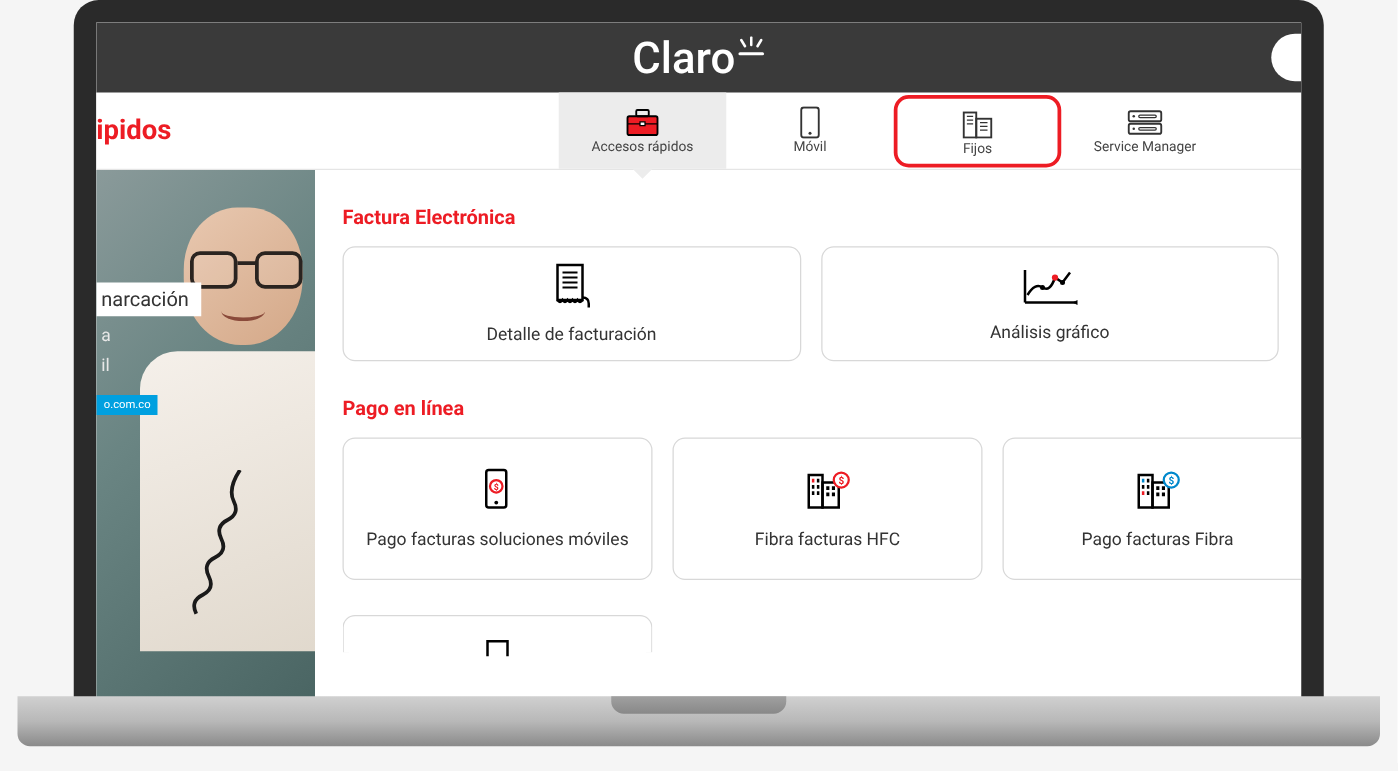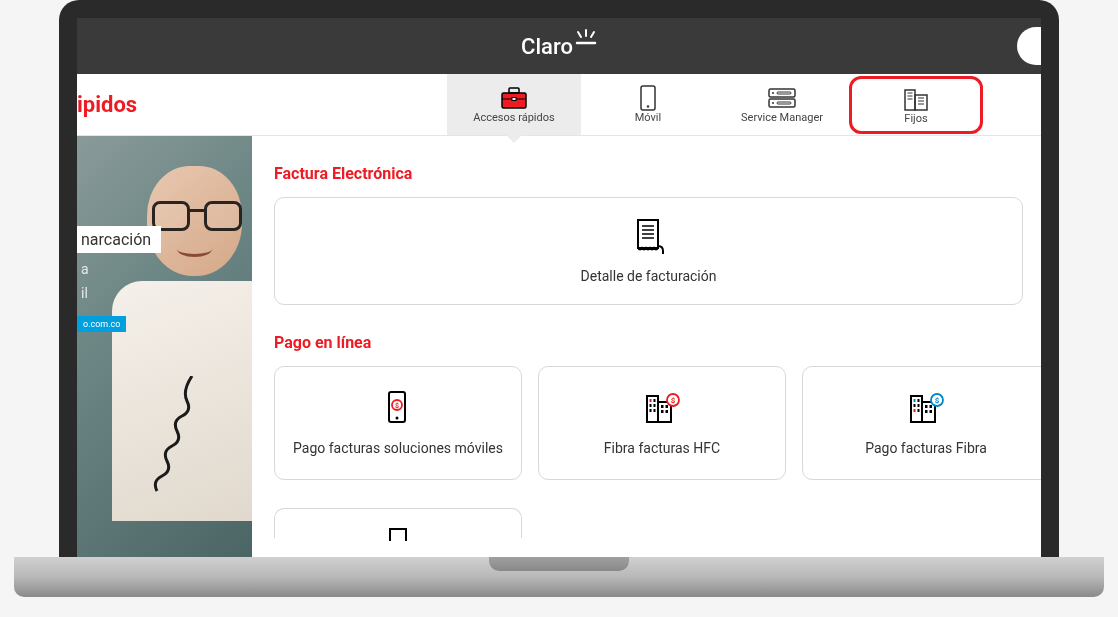--- a/index.html
+++ b/index.html
@@ -54,21 +54,21 @@
       height: 56px;
       display: flex;
       align-items: center;
       justify-content: center;
       position: relative;
     }
     .logo {
       display: flex;
       align-items: center;
       color: #fff;
-      font-size: 22px;
+      font-size: 35px;
       font-weight: 500;
     }
     .logo-spark {
       display: inline-flex;
       margin-left: 2px;
       position: relative;
       top: -8px;
     }
     .avatar-placeholder {
       position: absolute;
@@ -279,21 +279,21 @@
       flex-direction: column;
       align-items: center;
       justify-content: center;
       padding: 20px 10px;
       cursor: pointer;
       background: #fff;
     }
     .card.wide {
       flex: 1;
       min-width: 260px;
-      height: 108px;
+      height: 92px;
     }
     .card.three {
       width: 248px;
       height: 114px;
       flex-shrink: 0;
     }
     .card-icon {
       height: 38px;
       display: flex;
       align-items: center;
@@ -365,48 +365,48 @@
         <div class="nav-tab">
           <div class="nav-tab-icon">
             <svg width="16" height="26" viewBox="0 0 16 26">
               <rect x="1" y="1" width="14" height="24" rx="2" fill="none" stroke="#333" stroke-width="1.5"></rect>
               <circle cx="8" cy="21.5" r="1.2" fill="#333"></circle>
             </svg>
           </div>
           <div class="nav-tab-label">Móvil</div>
         </div>
 
-        <div class="nav-tab">
-          <div class="nav-tab-icon">
-            <svg width="30" height="22" viewBox="0 0 30 22">
-              <rect x="2" y="2" width="26" height="8" rx="1.5" fill="none" stroke="#333" stroke-width="1.5"></rect>
-              <rect x="2" y="12" width="26" height="8" rx="1.5" fill="none" stroke="#333" stroke-width="1.5"></rect>
-              <circle cx="6" cy="6" r="1" fill="#333"></circle>
-              <rect x="10" y="5" width="14" height="2" rx="1" fill="none" stroke="#333" stroke-width="1"></rect>
-              <circle cx="6" cy="16" r="1" fill="#333"></circle>
-              <rect x="10" y="15" width="14" height="2" rx="1" fill="none" stroke="#333" stroke-width="1"></rect>
-            </svg>
-          </div>
-          <div class="nav-tab-label">Service Manager</div>
-        </div>
-
         <div class="nav-tab highlighted">
           <div class="nav-tab-icon">
             <svg width="26" height="24" viewBox="0 0 26 24">
               <rect x="2" y="3" width="10" height="20" fill="none" stroke="#333" stroke-width="1.5"></rect>
               <rect x="12" y="8" width="12" height="15" fill="none" stroke="#333" stroke-width="1.5"></rect>
               <line x1="4.5" y1="6" x2="9.5" y2="6" stroke="#333" stroke-width="1"></line>
               <line x1="4.5" y1="9" x2="9.5" y2="9" stroke="#333" stroke-width="1"></line>
               <line x1="4.5" y1="12" x2="9.5" y2="12" stroke="#333" stroke-width="1"></line>
               <line x1="15" y1="11" x2="21" y2="11" stroke="#333" stroke-width="1"></line>
               <line x1="15" y1="14" x2="21" y2="14" stroke="#333" stroke-width="1"></line>
               <line x1="15" y1="17" x2="21" y2="17" stroke="#333" stroke-width="1"></line>
             </svg>
           </div>
           <div class="nav-tab-label">Fijos</div>
+        </div>
+
+        <div class="nav-tab">
+          <div class="nav-tab-icon">
+            <svg width="30" height="22" viewBox="0 0 30 22">
+              <rect x="2" y="2" width="26" height="8" rx="1.5" fill="none" stroke="#333" stroke-width="1.5"></rect>
+              <rect x="2" y="12" width="26" height="8" rx="1.5" fill="none" stroke="#333" stroke-width="1.5"></rect>
+              <circle cx="6" cy="6" r="1" fill="#333"></circle>
+              <rect x="10" y="5" width="14" height="2" rx="1" fill="none" stroke="#333" stroke-width="1"></rect>
+              <circle cx="6" cy="16" r="1" fill="#333"></circle>
+              <rect x="10" y="15" width="14" height="2" rx="1" fill="none" stroke="#333" stroke-width="1"></rect>
+            </svg>
+          </div>
+          <div class="nav-tab-label">Service Manager</div>
         </div>
 
       </div>
     </div>
 
     <div class="content-area">
 
       <div class="banner">
         <div class="person-shape">
           <div class="hair"></div>
@@ -443,20 +443,34 @@
                 <line x1="9" y1="12" x2="21" y2="12" stroke="#000" stroke-width="1.5"></line>
                 <line x1="9" y1="16" x2="21" y2="16" stroke="#000" stroke-width="1.5"></line>
                 <line x1="9" y1="20" x2="21" y2="20" stroke="#000" stroke-width="1.5"></line>
                 <path d="M 5 30 Q 7 33 9 30 Q 11 33 13 30 Q 15 33 17 30 Q 19 33 21 30 Q 23 33 25 30" fill="none" stroke="#000" stroke-width="2"></path>
                 <path d="M 25 28 Q 30 28 30 33 L 30 36" fill="none" stroke="#000" stroke-width="2"></path>
               </svg>
             </div>
             <div class="card-label">Detalle de facturación</div>
           </div>
 
+          <div class="card wide">
+            <div class="card-icon">
+              <svg width="48" height="34" viewBox="0 0 48 34">
+                <line x1="4" y1="4" x2="4" y2="30" stroke="#000" stroke-width="2"></line>
+                <line x1="4" y1="30" x2="44" y2="30" stroke="#000" stroke-width="2"></line>
+                <path d="M 42 30 L 46 28 L 46 32 Z" fill="#000"></path>
+                <path d="M 6 24 Q 12 14 18 18 Q 24 22 28 10 L 34 14 L 40 6" fill="none" stroke="#000" stroke-width="2"></path>
+                <circle cx="18" cy="18" r="2" fill="#000"></circle>
+                <circle cx="28" cy="10" r="2.5" fill="#ed1c24"></circle>
+                <circle cx="34" cy="14" r="2" fill="#000"></circle>
+              </svg>
+            </div>
+            <div class="card-label">Análisis gráfico</div>
+          </div>
 
         </div>
 
         <div class="section-title">Pago en línea</div>
         <div class="card-row">
 
           <div class="card three">
             <div class="card-icon">
               <svg width="30" height="38" viewBox="0 0 30 38">
                 <rect x="6" y="2" width="16" height="30" rx="2" fill="none" stroke="#000" stroke-width="2"></rect>

